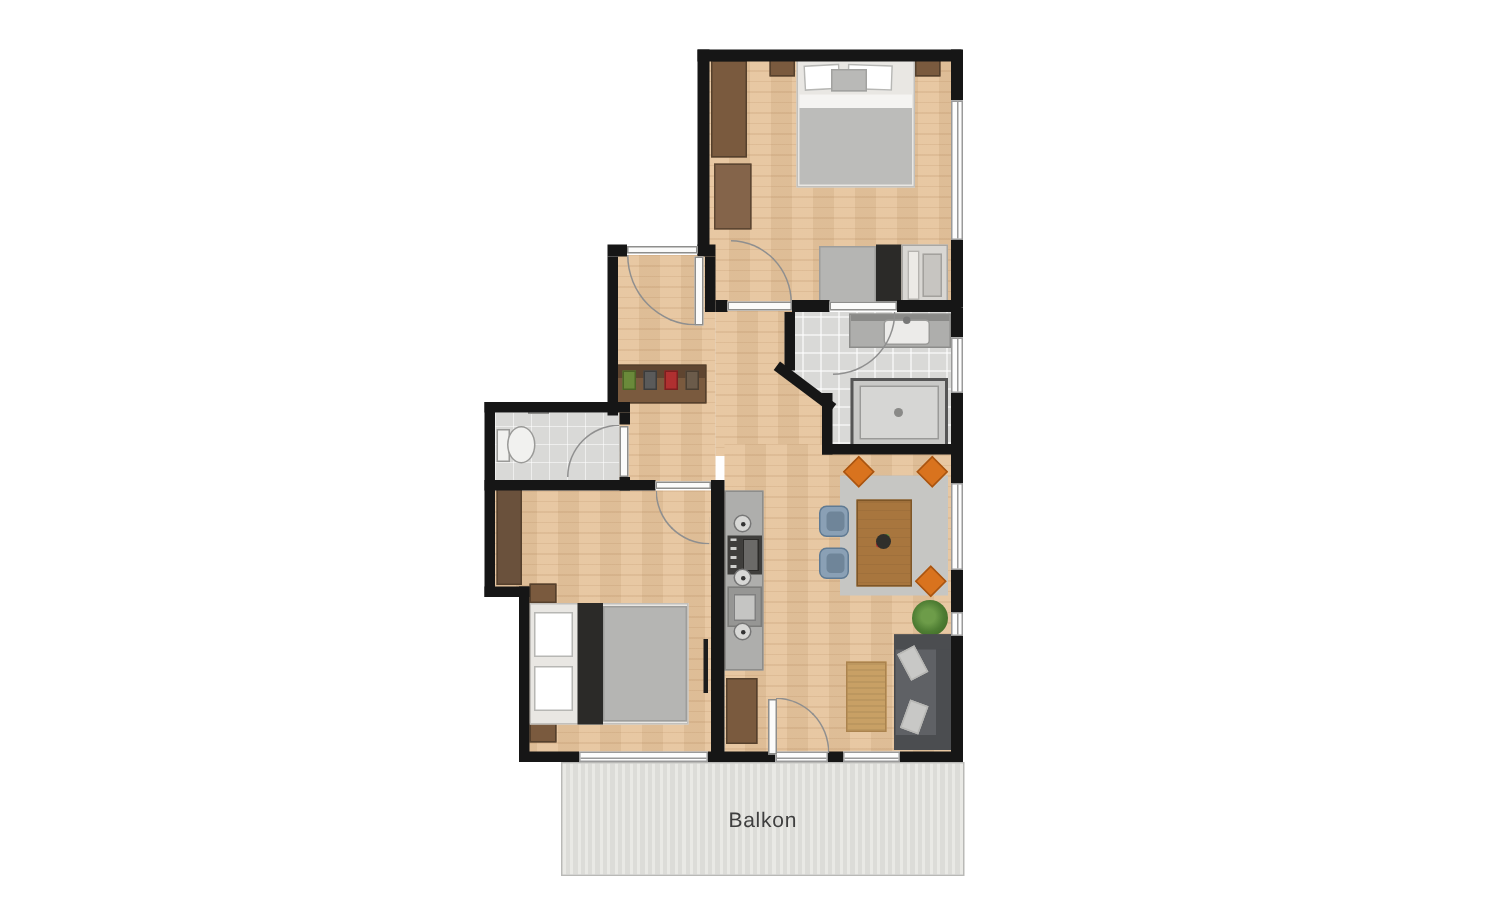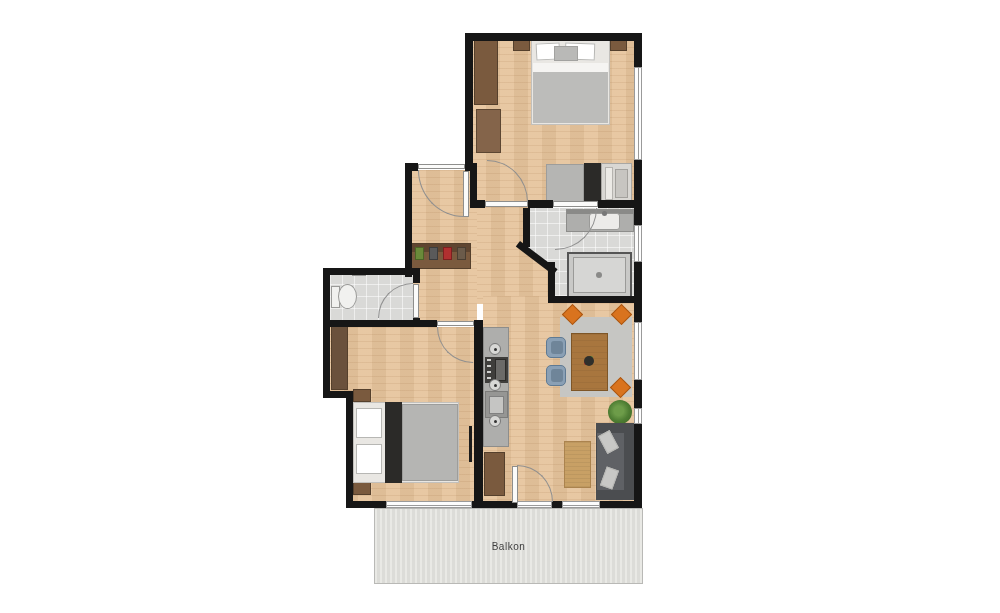--- a/index.html
+++ b/index.html
@@ -10,21 +10,21 @@
     background-image:repeating-linear-gradient(180deg, rgba(150,100,55,0.12) 0 1px, rgba(0,0,0,0) 1px 7px),
                      repeating-linear-gradient(90deg, rgba(255,255,255,0.07) 0 14px, rgba(0,0,0,0.035) 14px 28px);
     z-index:1;}
   .tile{background-color:#d9d9d7;
     background-image:repeating-linear-gradient(0deg, rgba(255,255,255,0.55) 0 1px, rgba(0,0,0,0) 1px 12px),
                      repeating-linear-gradient(90deg, rgba(255,255,255,0.55) 0 1px, rgba(0,0,0,0) 1px 12px);
     z-index:2;}
   .mask{background:#ffffff;z-index:2;}
   .balcony{background:repeating-linear-gradient(90deg,#e9e9e5 0 2px,#dcdcd8 2px 5px);
     border:1px solid #b9b9b6;z-index:1;display:flex;align-items:center;justify-content:center;}
-  .balcony-text{color:#3f3f3f;font-size:10px;letter-spacing:0.5px;}
+  .balcony-text{color:#3f3f3f;font-size:14px;letter-spacing:0.5px;}
   
   .w{background:#161616;z-index:5;}
   .win{background:#fdfdfd;border:1px solid #9a9a9a;z-index:6;}
   .win.h::after{content:"";position:absolute;left:0;right:0;top:50%;height:1px;background:#9a9a9a;}
   .win.v::after{content:"";position:absolute;top:0;bottom:0;left:50%;width:1px;background:#9a9a9a;}
   .leaf{background:#fbfbfa;border:1px solid #8e8e8c;z-index:6;}
   .arc{border:0 solid #8f8f8f;background:transparent;z-index:6;}
   .arc.bl{border-left:1.5px solid #8f8f8f;border-bottom:1.5px solid #8f8f8f;border-bottom-left-radius:100% 100%;}
   .arc.tr{border-top:1.5px solid #8f8f8f;border-right:1.5px solid #8f8f8f;border-top-right-radius:100% 100%;}
   .arc.br{border-right:1.5px solid #8f8f8f;border-bottom:1.5px solid #8f8f8f;border-bottom-right-radius:100% 100%;}

